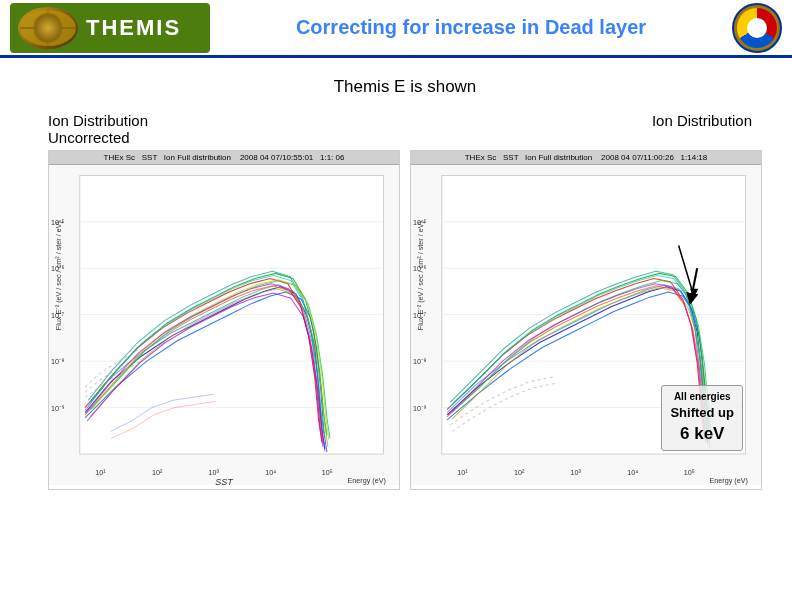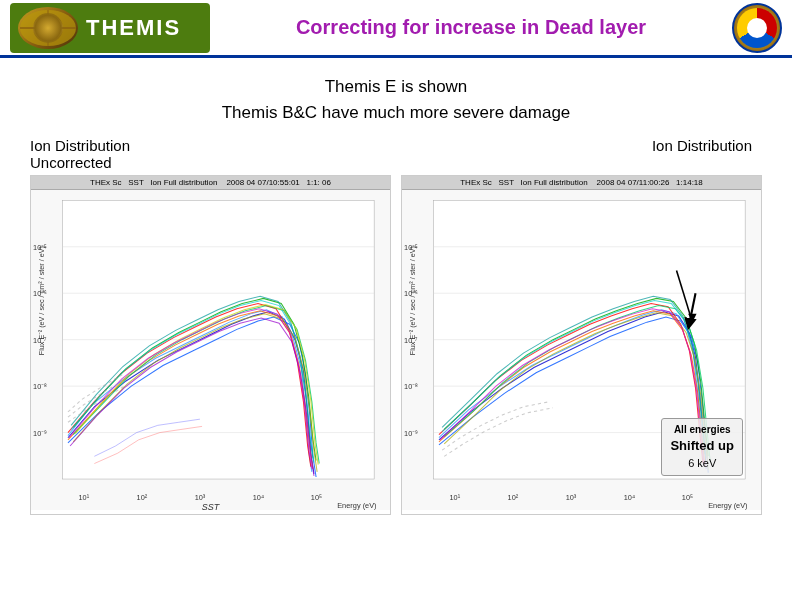--- a/index.html
+++ b/index.html
@@ -60,21 +60,21 @@
       font-size: 22px;
       font-weight: bold;
       letter-spacing: 2px;
     }
 
     .header-title {
       flex: 1;
       text-align: center;
       font-size: 20px;
       font-weight: bold;
-      color: #a21caf;
+      color: #3b82f6;
     }
 
     .header-emblem {
       width: 50px;
       height: 50px;
       border-radius: 50%;
       background: radial-gradient(circle, #e8d44d 0%, #c8a020 40%, #8b6010 80%, #4a3008 100%);
       border: 2px solid #003399;
       display: flex;
       align-items: center;
@@ -97,21 +97,21 @@
 
     .emblem-center {
       width: 20px;
       height: 20px;
       border-radius: 50%;
       background: white;
     }
 
     
     .main-content {
-      padding: 16px 30px 8px 30px;
+      padding: 16px 30px 8px 48px;
     }
 
     .subtitle-block {
       text-align: center;
       margin-bottom: 12px;
     }
 
     .subtitle-line {
       font-size: 17px;
       color: #000000;
@@ -224,21 +224,20 @@
     <div class="emblem-inner">
       <div class="emblem-center"></div>
     </div>
   </div>
 </div>
 
 <div class="main-content">
 
   <div class="subtitle-block">
     <div class="subtitle-line">Themis E is shown</div>
-    <div class="subtitle-line">Themis B&amp;C have much more severe damage</div>
   </div>
 
   <div class="col-headers">
     <div class="col-header-left">
       <div class="col-header-ion">Ion Distribution</div>
       <div class="col-header-label">Uncorrected</div>
     </div>
     <div class="col-header-right">
       <div class="col-header-ion">Ion Distribution</div>
     </div>
@@ -369,19 +368,19 @@
           </defs>
 
           <line x1="260" y1="78" x2="275" y2="128" stroke="#000000" stroke-width="1.5"></line>
           <polygon points="275,128 271,120 279,120" fill="#000000"></polygon>
         </svg>
       </div>
 
       <div class="annotation-box" style="position:absolute; bottom:38px; right:18px; text-align:center; background:rgba(240,240,240,0.85); padding:4px 8px; border:1px solid #999; border-radius:3px;">
         <div class="annotation-text" style="font-size:10px; font-weight:bold;">All energies</div>
         <div class="annotation-text" style="font-size:13px; font-weight:bold;">Shifted up</div>
-        <div class="annotation-text" style="font-size:11px; font-weight:normal;">6 keV</div>
+        <div class="annotation-text" style="font-size:17px; font-weight:bold;">6 keV</div>
       </div>
     </div>
 
   </div>
 
 </div>
 
 </body></html>

